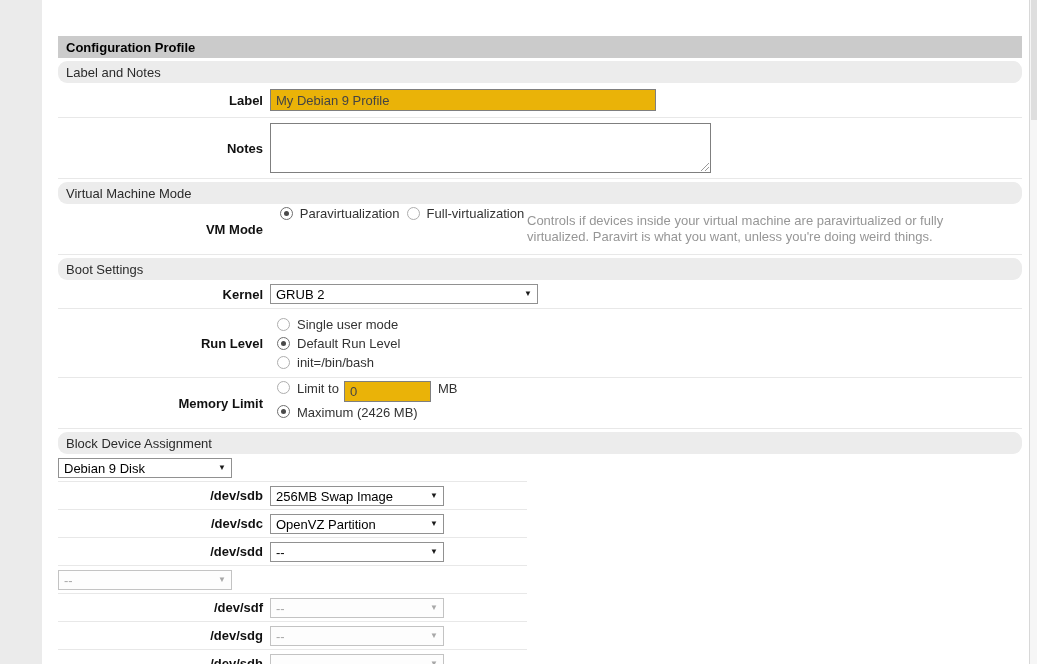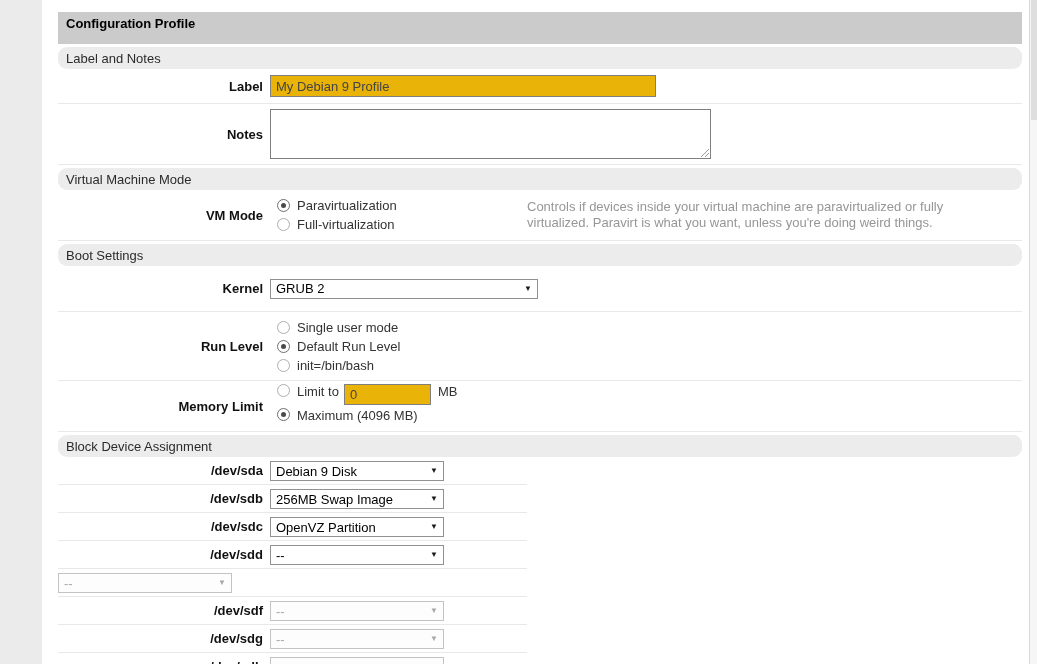--- a/index.html
+++ b/index.html
@@ -14,32 +14,32 @@
     --disabled-border:#c3c3c3;
   }
   *{margin:0;padding:0;box-sizing:border-box;}
   html,body{width:1037px;height:664px;overflow:hidden;background:#fff;
     font-family:"Liberation Sans","DejaVu Sans",sans-serif;font-size:13px;color:#222;}
   .gutter{position:absolute;left:0;top:0;width:42px;height:664px;background:var(--gutter-bg);}
   .scrollbar{position:absolute;right:0;top:0;width:8px;height:664px;background:#f6f6f6;
     border-left:1px solid #d8d8d8;}
   .scroll-thumb{position:absolute;left:1px;top:0;width:6px;height:120px;background:#dedede;}
   .content{position:absolute;left:58px;top:12px;width:964px;}
-  .main-header{background:var(--header-bg);font-weight:bold;padding:4px 8px;height:32px;color:#000;}
+  .main-header{background:var(--header-bg);font-weight:bold;padding:4px 8px;height:22px;color:#000;margin-top:24px;}
   .section-header{background:var(--section-bg);padding:4px 8px;height:22px;margin-top:3px;color:#2b2b2b;border-radius:9px;}
   .row{display:flex;border-bottom:1px solid var(--row-line);}
   .row-label{width:212px;flex-shrink:0;font-weight:bold;text-align:right;padding-right:7px;
     display:flex;align-items:center;justify-content:flex-end;color:#111;}
   .ctrl{flex:1;display:flex;align-items:center;}
   .ctrl-col{flex:1;display:flex;flex-direction:column;justify-content:center;}
   
   .r-label{height:35px;}
   .r-notes{height:61px;}
   .r-vm{height:51px;}
-  .r-kernel{height:46px;}
+  .r-kernel{height:29px;}
   .r-runlevel{height:69px;}
   .r-memory{height:51px;}
   .block-row{height:28px;width:469px;border-bottom:1px solid var(--row-line);display:flex;}
   .block-row:last-child{border-bottom:none;}
   .block-sep{width:469px;height:0;border-top:1px solid var(--row-line);}
   
   .txt{border:1px solid var(--border-input);background:#eab308;height:22px;padding:2px 5px;
     font-family:inherit;font-size:13px;color:#444;}
   .label-input{width:386px;}
   .mem-input{width:87px;height:21px;}
@@ -59,21 +59,21 @@
   .kernel-sel{width:268px;}
   .block-sel{width:174px;margin-top:4px;}
   
   .opt-line{display:flex;align-items:center;height:19px;padding-left:7px;}
   .radio{width:13px;height:13px;border-radius:50%;border:1px solid #aeaeae;background:#fff;
     position:relative;flex-shrink:0;margin-right:7px;}
   .radio.checked{border-color:#6f6f6f;}
   .radio.checked::after{content:"";position:absolute;left:3px;top:3px;width:5px;height:5px;
     border-radius:50%;background:#4a4a4a;}
   .opt-text{color:#333;}
-  .vm-opts{width:257px;flex-shrink:0;display:flex;flex-direction:column;justify-content:center;}
+  .vm-opts{width:257px;flex-shrink:0;display:flex;flex-direction:row;justify-content:center;}
   .help{width:480px;color:var(--help-color);line-height:16px;align-self:center;}
   .unit{color:#333;margin-left:7px;}
   .inline-gap{margin-right:5px;}
   .mem-line{display:flex;height:24px;padding-left:7px;}
   .mem-line2{height:20px;}
 </style>
 </head>
 <body>
 
 <div class="gutter"></div>
@@ -152,29 +152,28 @@
     <div class="row-label">Memory Limit</div>
     <div class="ctrl-col">
       <div class="mem-line">
         <span class="radio"></span>
         <span class="opt-text inline-gap">Limit to</span>
         <input class="txt mem-input" value="0" style="">
         <span class="unit">MB</span>
       </div>
       <div class="mem-line mem-line2">
         <span class="radio checked"></span>
-        <span class="opt-text">Maximum (4096 MB)</span>
+        <span class="opt-text">Maximum (2426 MB)</span>
       </div>
     </div>
   </div>
 
   <div class="section-header">Block Device Assignment</div>
 
   <div class="block-row">
-    <div class="row-label">/dev/sda</div>
     <div class="sel block-sel">
       <span>Debian 9 Disk</span>
       <span class="arrow">▼</span>
     </div>
   </div>
   <div class="block-row">
     <div class="row-label">/dev/sdb</div>
     <div class="sel block-sel">
       <span>256MB Swap Image</span>
       <span class="arrow">▼</span>

